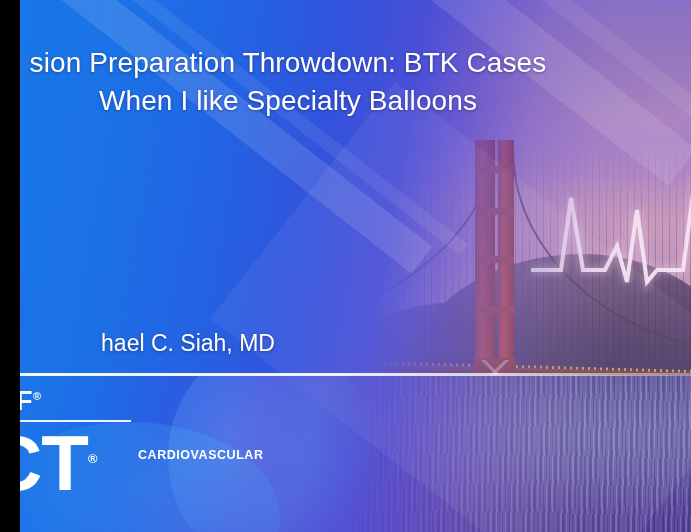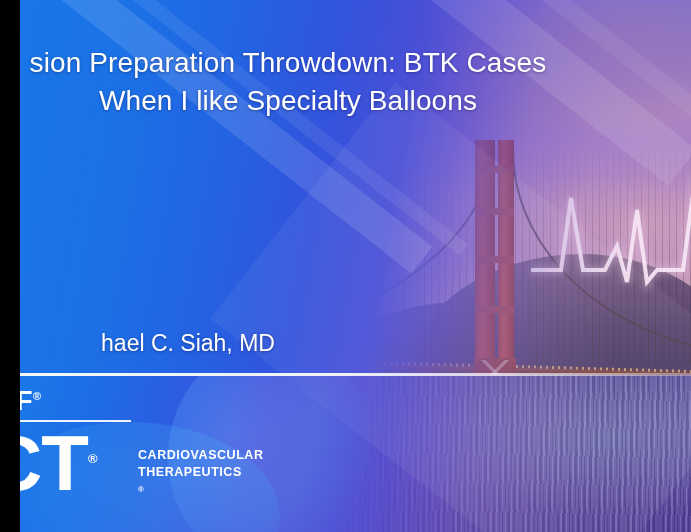--- a/index.html
+++ b/index.html
@@ -473,16 +473,15 @@
     <div class="brand-swoosh"></div>
   </div>
 
   <div class="crf"><span>RF</span><span class="reg">®</span></div>
   <div class="crf-rule"></div>
 
   <div class="tct"><span>CT</span><span class="reg">®</span></div>
 
   <div class="tct-sub">
     <span>CARDIOVASCULAR</span>
-    <span><span>THERAPEUTICS</span><span class="reg">®</span></span>
   </div>
 
 </div>
 
 </body></html>

